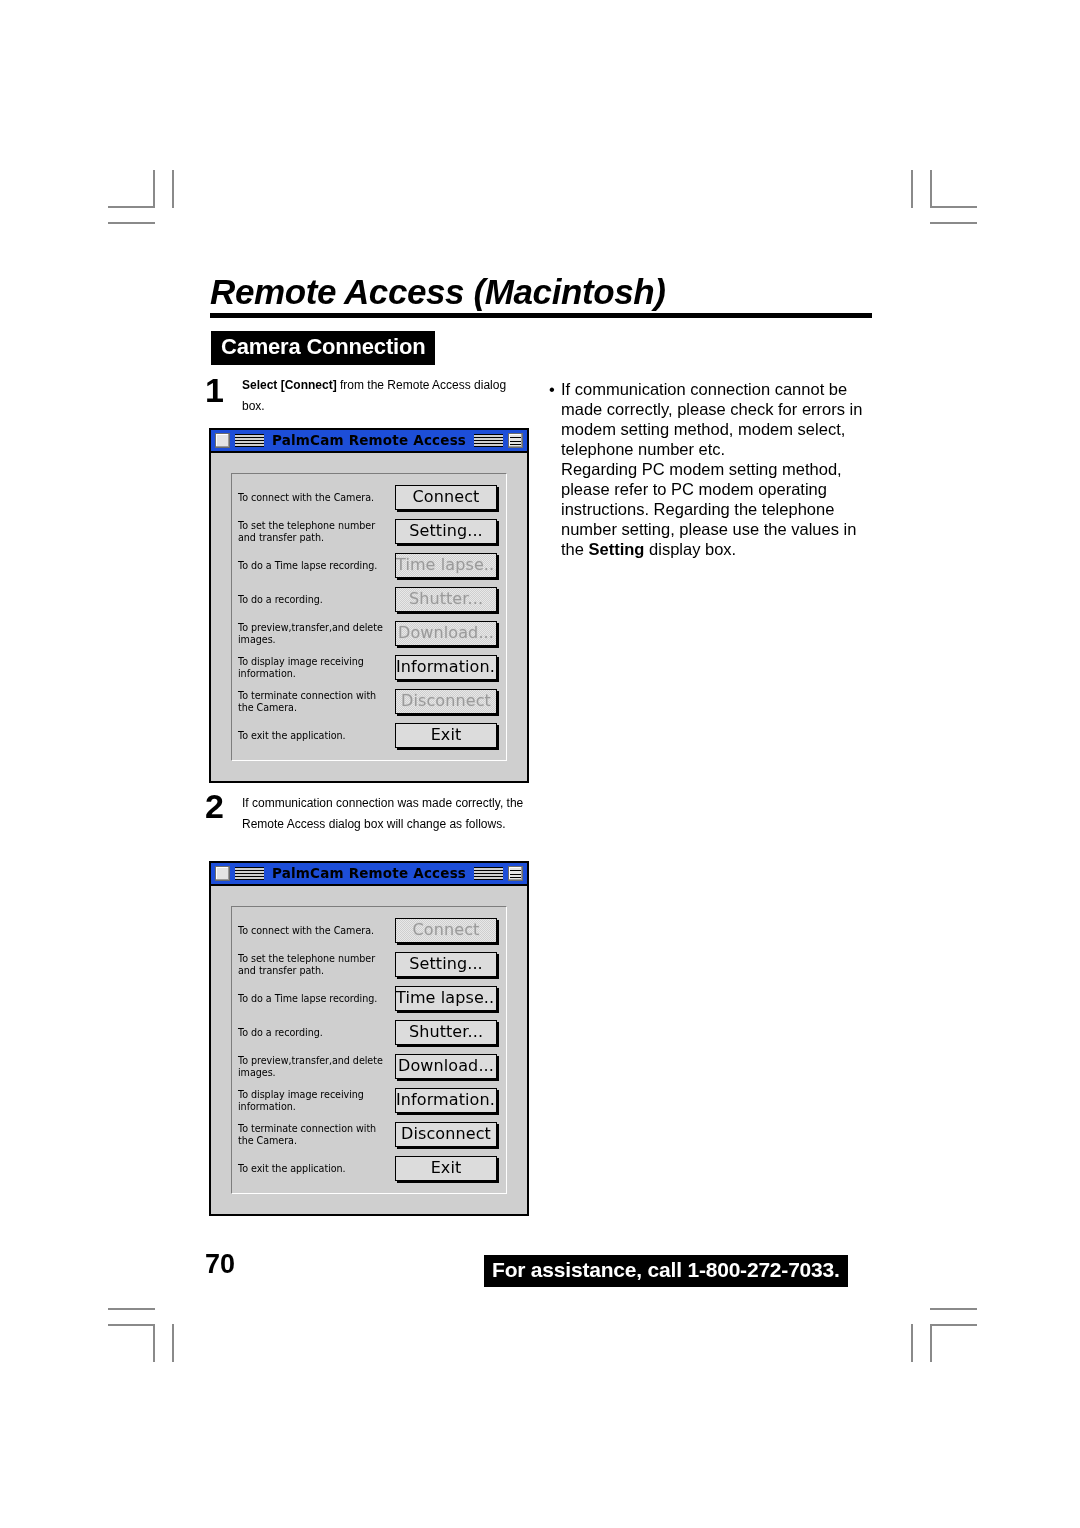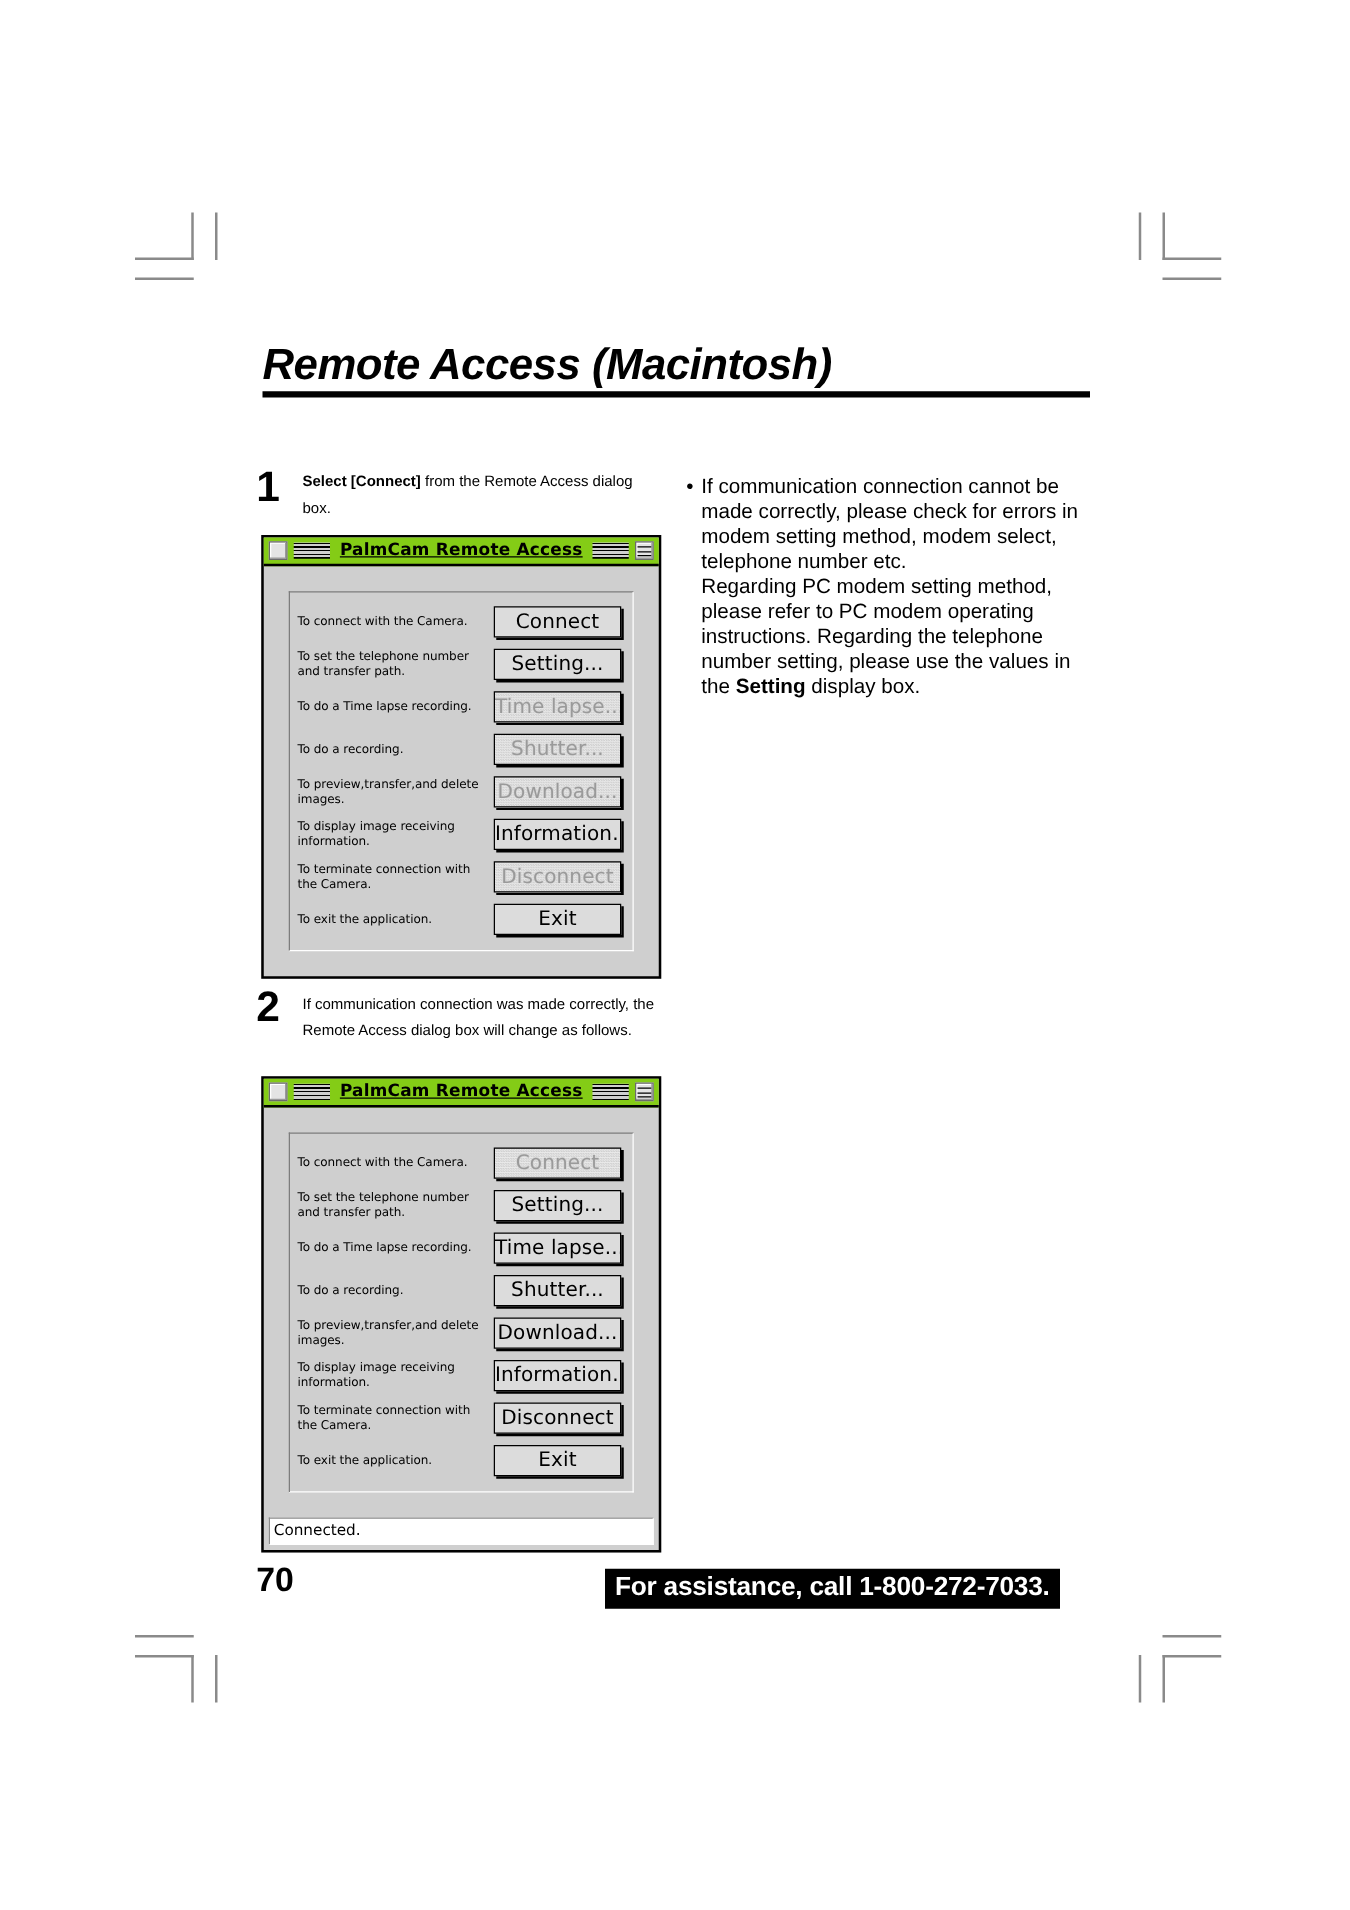--- a/index.html
+++ b/index.html
@@ -128,26 +128,25 @@
     box-sizing: border-box;
     font-family: "DejaVu Sans", sans-serif;
   }
   .mac-dialog.d1 { left: 209px; top: 428px; }
   .mac-dialog.d2 { left: 209px; top: 861px; }
 
   .mac-titlebar {
     position: relative;
     height: 23px;
     border-bottom: 2px solid #000;
-    background: #84cc16;
+    background: #1d4ed8;
     display: flex;
     align-items: center;
     padding: 0 4px;
     box-sizing: border-box;
-    text-decoration: underline;
   }
   .close-box {
     width: 13px; height: 13px;
     border: 1px solid #6b6b6b;
     background: #e4e4e4;
     box-shadow: inset -1px -1px 0 #9a9a9a, inset 1px 1px 0 #ffffff;
     flex: 0 0 auto;
   }
   .zoom-box {
     width: 13px; height: 13px;
@@ -292,20 +291,21 @@
   <div class="v corner-v"></div>
     <div class="h corner-h"></div>
   <div class="v bar-v"></div>
     <div class="h bar-h"></div>
 </div>
 
 <div class="page">
 
   <div class="page-title">Remote Access (Macintosh)</div>
   <div class="title-rule"></div>
+  <div class="section-banner">Camera Connection</div>
 
   <div class="step step1">
     <div class="step-num">1</div>
     <div class="step-text"><span>Select [Connect]</span><span class="normal"> from the Remote Access dialog box.</span></div>
   </div>
 
   <div class="notes">
     <span class="bullet">•</span>
     <div class="notes-body">
       <p>If communication connection cannot be made correctly, please check for errors in modem setting method, modem select, telephone number etc.</p>
@@ -397,19 +397,18 @@
       </div>
       <div class="mac-row">
         <div class="mac-desc">To terminate connection with the Camera.</div>
         <div class="mac-btn">Disconnect</div>
       </div>
       <div class="mac-row">
         <div class="mac-desc">To exit the application.</div>
         <div class="mac-btn">Exit</div>
       </div>
     </div>
-    <div class="mac-status">Connected.</div>
   </div>
 
   <div class="page-number">70</div>
   <div class="assistance">For assistance, call 1-800-272-7033.</div>
 
 </div>
 
 </body></html>

